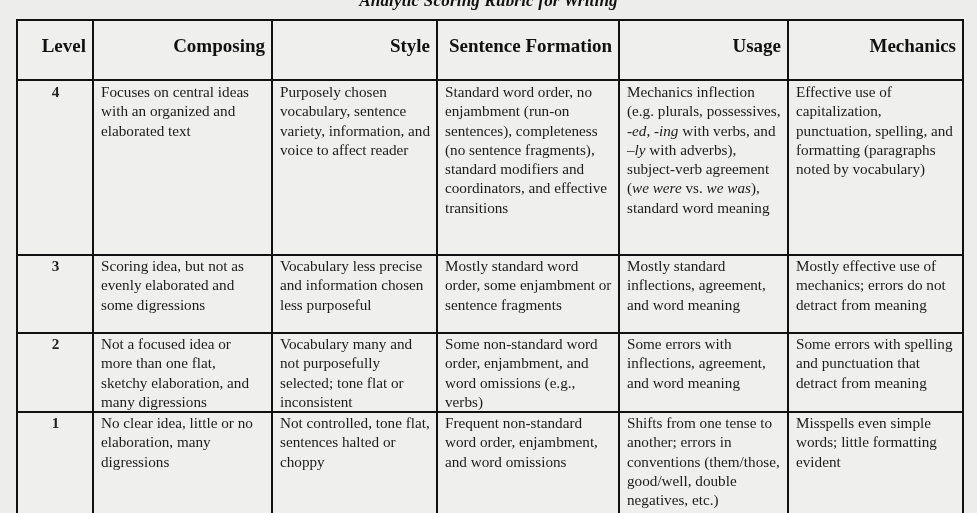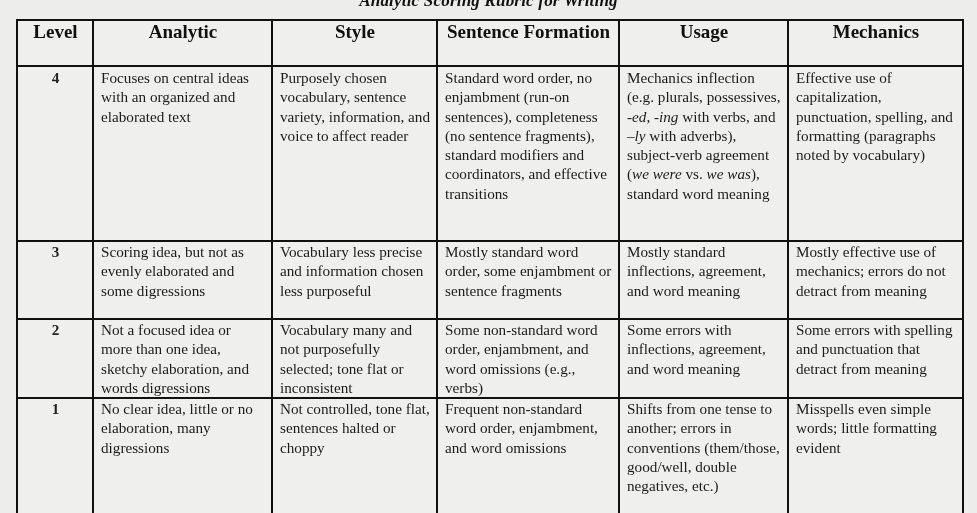--- a/index.html
+++ b/index.html
@@ -22,21 +22,21 @@
   }
   table.rubric th, table.rubric td {
     border:2px solid #111;
     vertical-align:top;
     padding:0 6px 0 7px;
     font-size:15.2px;
     line-height:19.3px;
   }
   table.rubric th {
     font-weight:bold; font-size:19px; line-height:22px;
-    text-align:center; padding-top:0; height:44px; color:#111;
+    text-align:right; padding-top:14px; height:44px; color:#111;
   }
   td.level { text-align:center; font-weight:bold; font-size:16px; color:#222; }
   tr.r4 td { height:172px; padding-top:1px; }
   tr.r3 td { height:76px; }
   tr.r2 td { height:76px; }
   tr.r1 td { height:120px; }
   .em { font-style:italic;text-align:center; }
 </style>
 </head>
 <body>
@@ -48,21 +48,21 @@
     <col style="width:76px">
     <col style="width:179px">
     <col style="width:165px">
     <col style="width:182px">
     <col style="width:169px">
     <col style="width:175px">
   </colgroup>
   <thead>
     <tr>
       <th>Level</th>
-      <th>Analytic</th>
+      <th>Composing</th>
       <th>Style</th>
       <th>Sentence Formation</th>
       <th>Usage</th>
       <th>Mechanics</th>
     </tr>
   </thead>
   <tbody>
     <tr class="r4">
       <td class="level">4</td>
       <td>Focuses on central ideas with an organized and elaborated text</td>
@@ -74,21 +74,21 @@
     <tr class="r3">
       <td class="level">3</td>
       <td>Scoring idea, but not as evenly elaborated and some digressions</td>
       <td>Vocabulary less precise and information chosen less purposeful</td>
       <td>Mostly standard word order, some enjambment or sentence fragments</td>
       <td>Mostly standard inflections, agreement, and word meaning</td>
       <td>Mostly effective use of mechanics; errors do not detract from meaning</td>
     </tr>
     <tr class="r2">
       <td class="level">2</td>
-      <td>Not a focused idea or more than one idea, sketchy elaboration, and words digressions</td>
+      <td>Not a focused idea or more than one flat, sketchy elaboration, and many digressions</td>
       <td>Vocabulary many and not purposefully selected; tone flat or inconsistent</td>
       <td>Some non-standard word order, enjambment, and word omissions (e.g., verbs)</td>
       <td>Some errors with inflections, agreement, and word meaning</td>
       <td>Some errors with spelling and punctuation that detract from meaning</td>
     </tr>
     <tr class="r1">
       <td class="level">1</td>
       <td>No clear idea, little or no elaboration, many digressions</td>
       <td>Not controlled, tone flat, sentences halted or choppy</td>
       <td>Frequent non-standard word order, enjambment, and word omissions</td>

